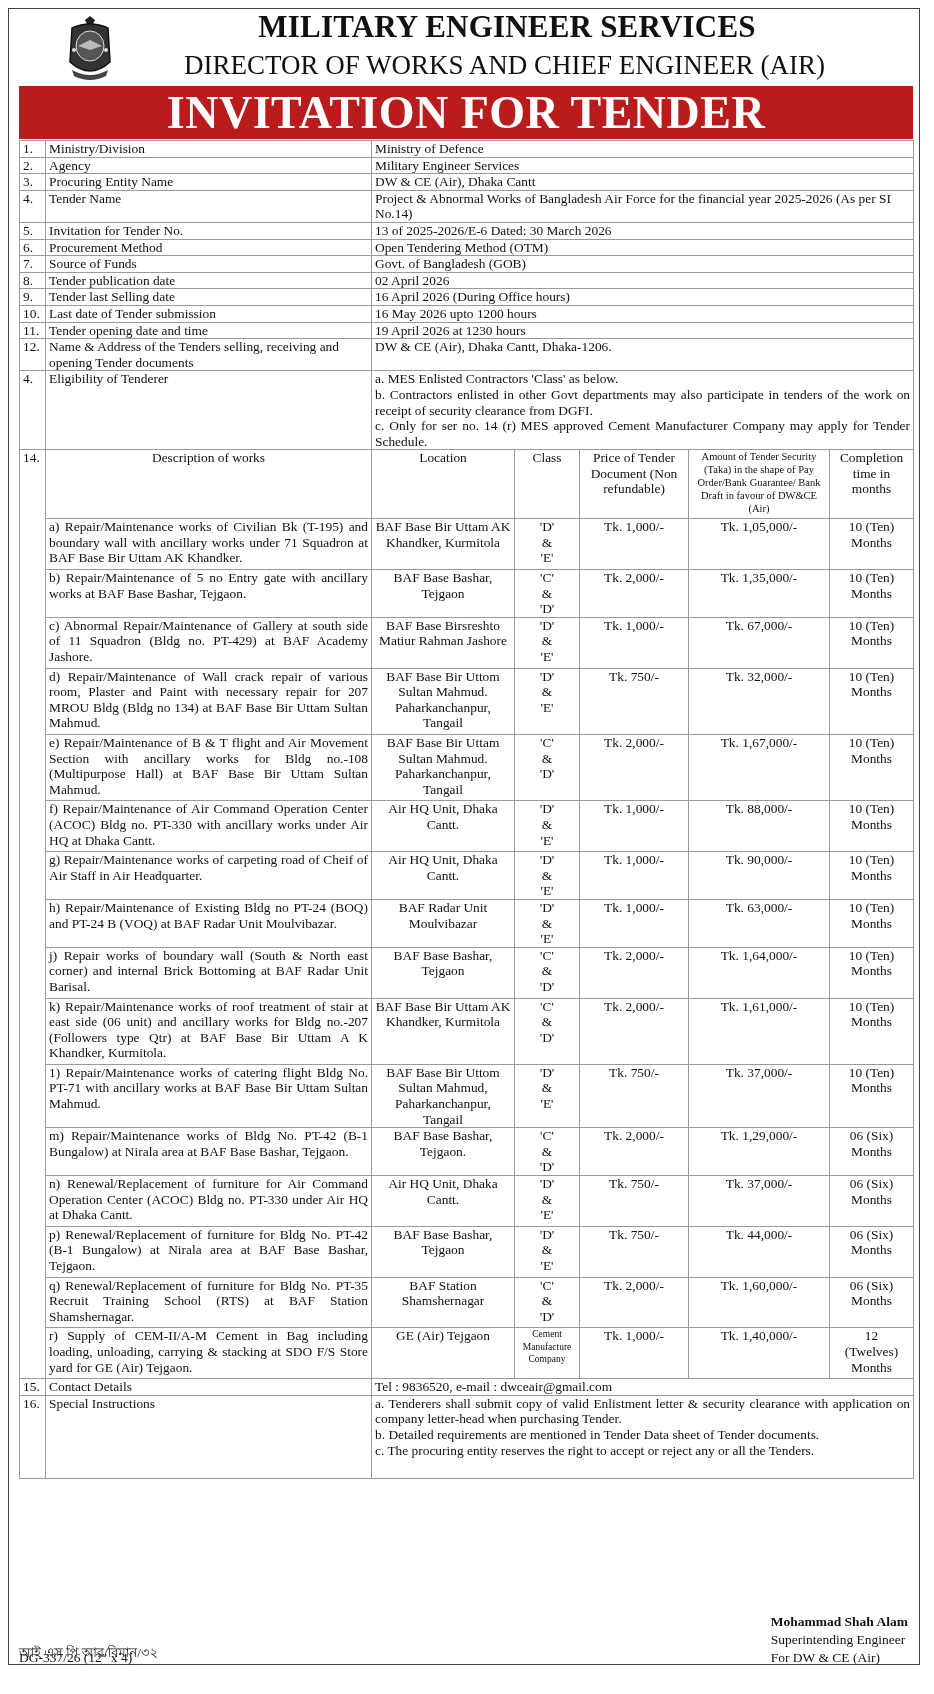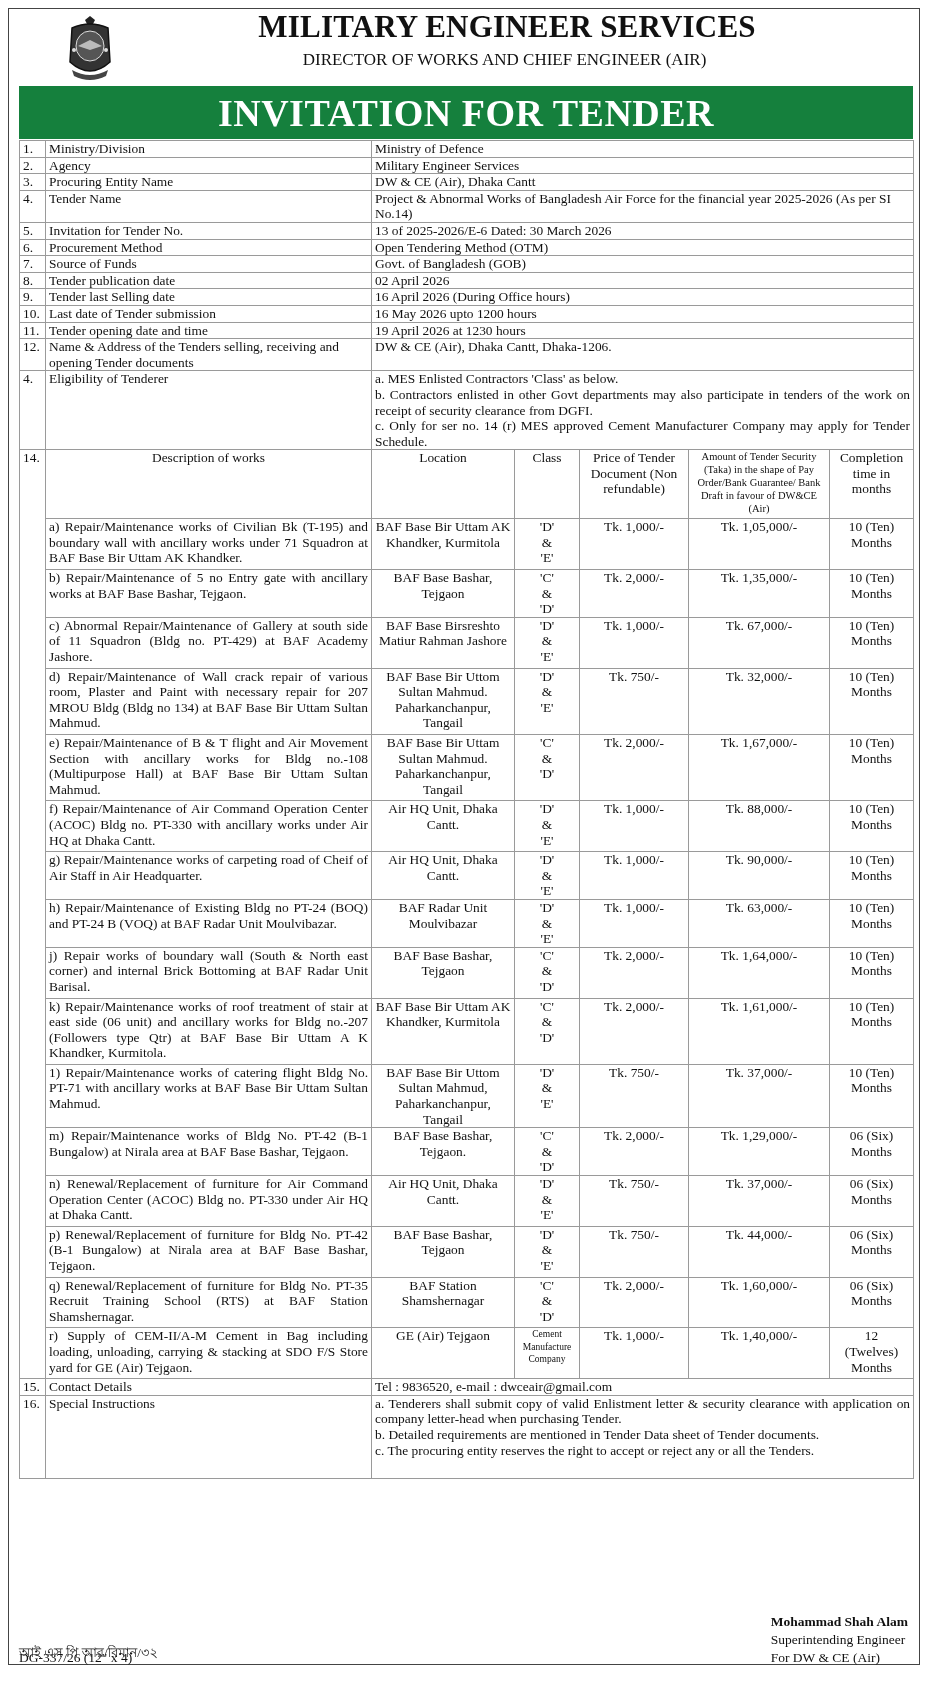--- a/index.html
+++ b/index.html
@@ -1,21 +1,21 @@
 <!DOCTYPE html>
 <html><head>
 <meta charset="utf-8">
 <style>
   html, body { margin:0; padding:0; background:#ffffff; }
   body { width:934px; height:1694px; position:relative; font-family:"Liberation Serif", "DejaVu Serif", serif; color:#111; overflow:hidden; }
   .frame { position:absolute; left:8px; top:8px; width:912px; height:1657px; border:1.5px solid #444; box-sizing:border-box; }
   .logo { position:absolute; left:62px; top:14px; width:56px; height:68px; }
   .title1 { position:absolute; left:0; right:0; top:9px; text-align:center; font-size:31px; font-weight:bold; letter-spacing:0.2px; padding-left:80px; box-sizing:border-box; }
-  .title2 { position:absolute; left:0; right:0; top:50px; text-align:center; font-size:17px; padding-left:75px; box-sizing:border-box; }
-  .banner { position:absolute; left:19px; top:86px; width:894px; height:53px; background:#15803d; color:#fff; text-align:center; font-size:38px; font-weight:bold; line-height:54px; letter-spacing:0.5px; }
+  .title2 { position:absolute; left:0; right:0; top:50px; text-align:center; font-size:27px; padding-left:75px; box-sizing:border-box; }
+  .banner { position:absolute; left:19px; top:86px; width:894px; height:53px; background:#b91c1c; color:#fff; text-align:center; font-size:46px; font-weight:bold; line-height:54px; letter-spacing:0.5px; }
   table.main { position:absolute; left:19px; top:140px; width:894px; border-collapse:collapse; table-layout:fixed; font-size:13.4px; line-height:15.6px; }
   table.main td { border:1px solid #9a9a9a; vertical-align:top; padding:0 3px; }
   td.num { width:20px; padding:0 2px 0 4px; }
   .j { text-align:justify; }
   .c { text-align:center; }
   .hdr-small { font-size:10.5px; line-height:13px;margin-left:28px; }
   .cls-small { font-size:9.5px; line-height:12.5px; }
   .footer-left1 { position:absolute; left:19px; top:1643px; font-size:13px; }
   .footer-left2 { position:absolute; left:19px; top:1650px; font-size:13.5px; }
   .sig { position:absolute; right:26px; top:1600px; text-align:left; font-size:13.5px; line-height:18px; }

